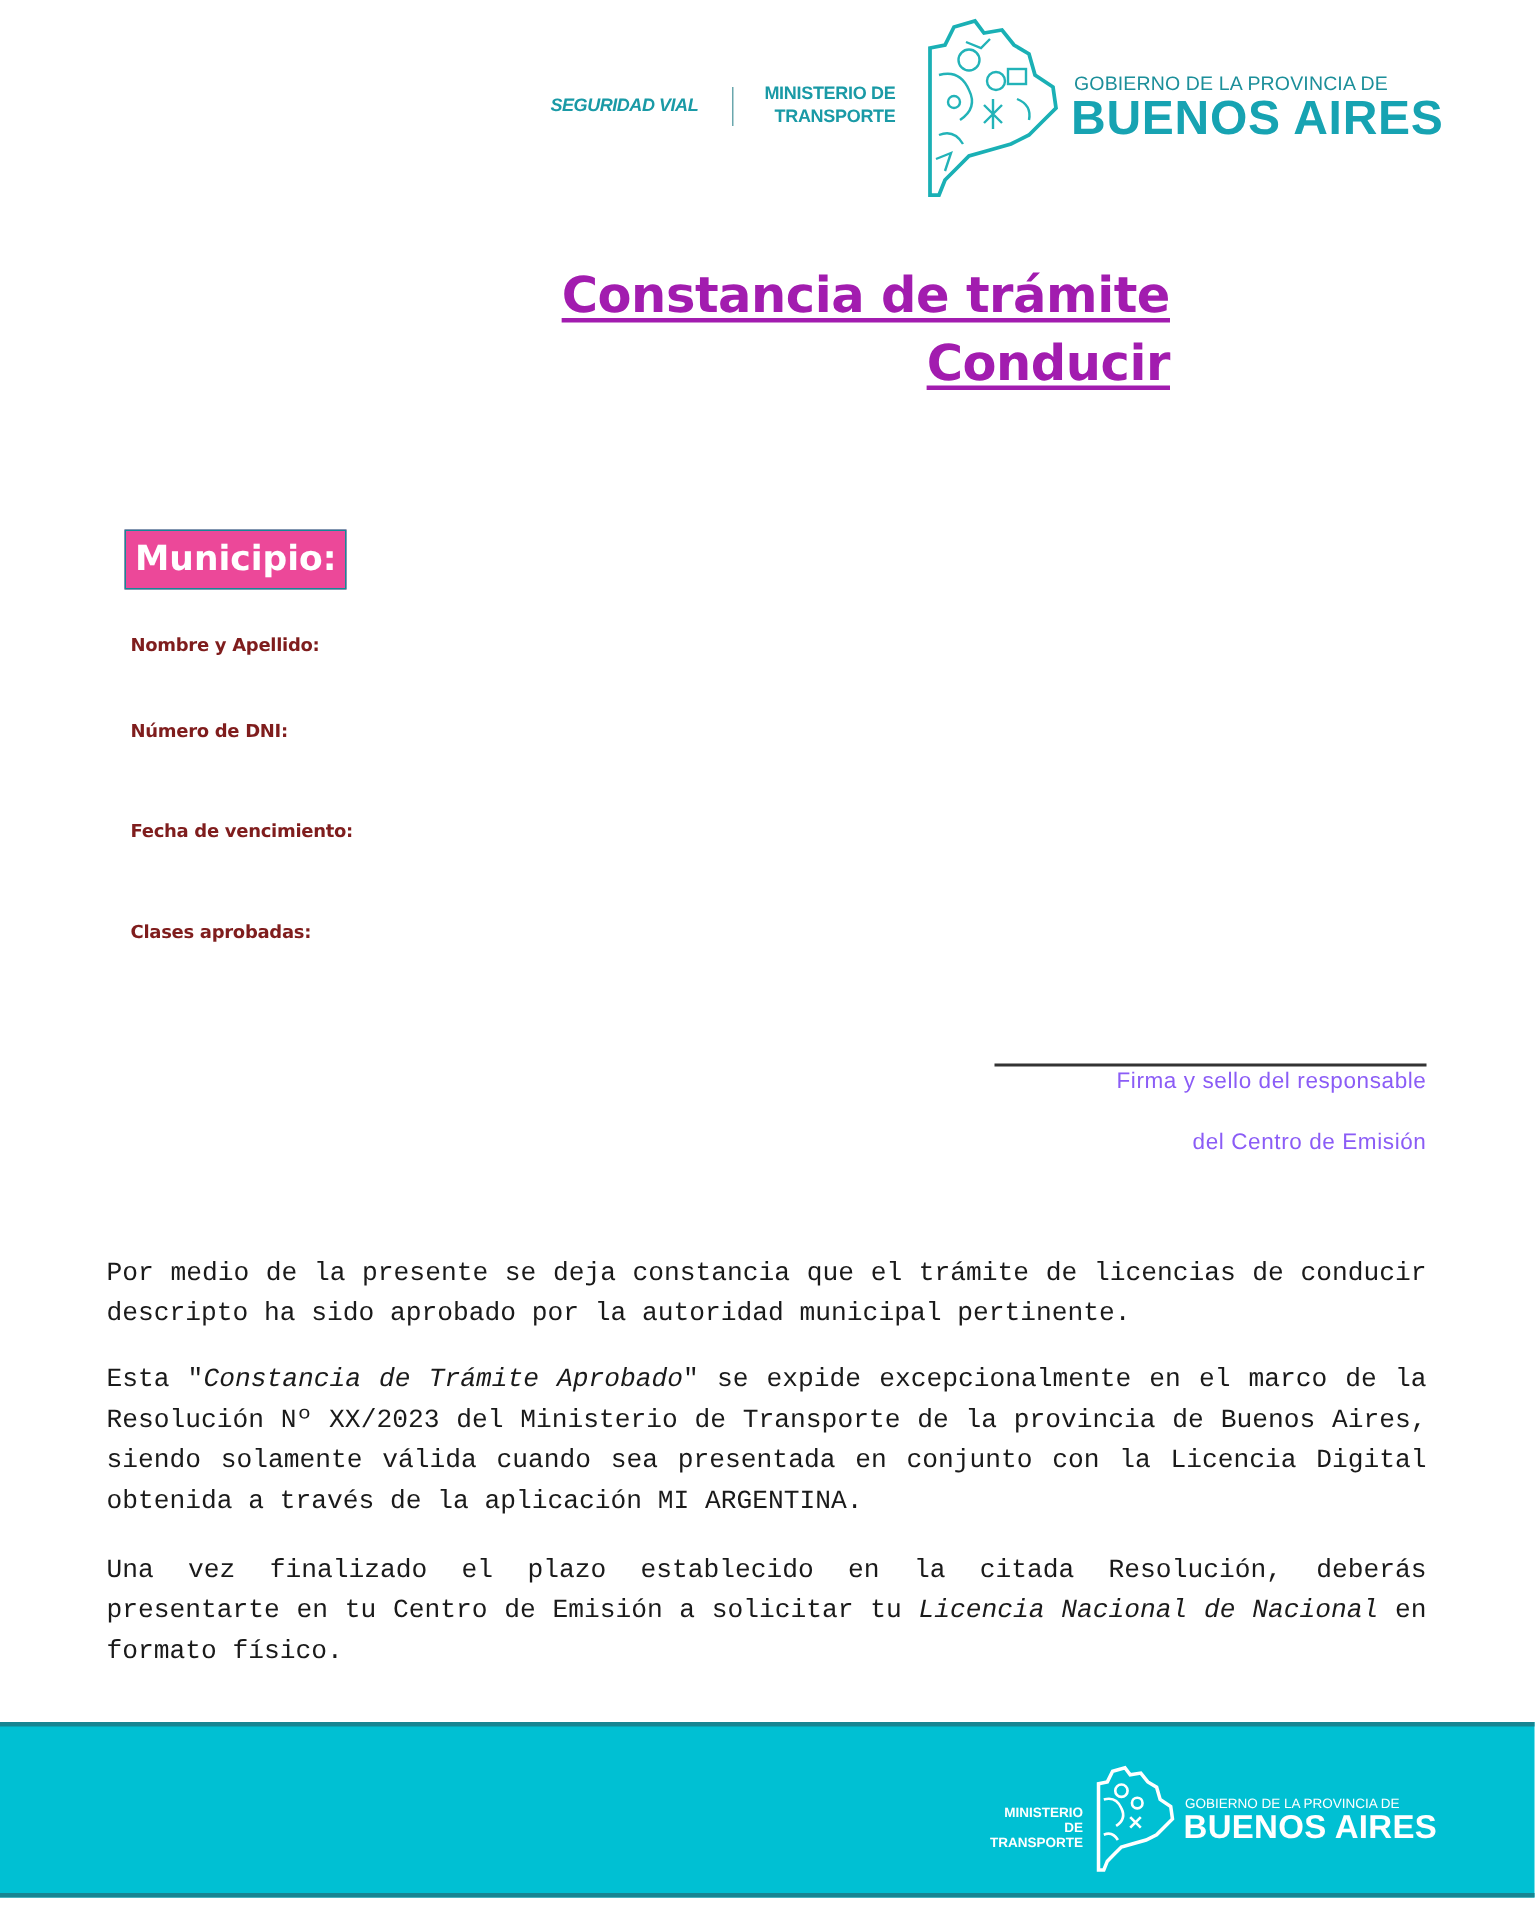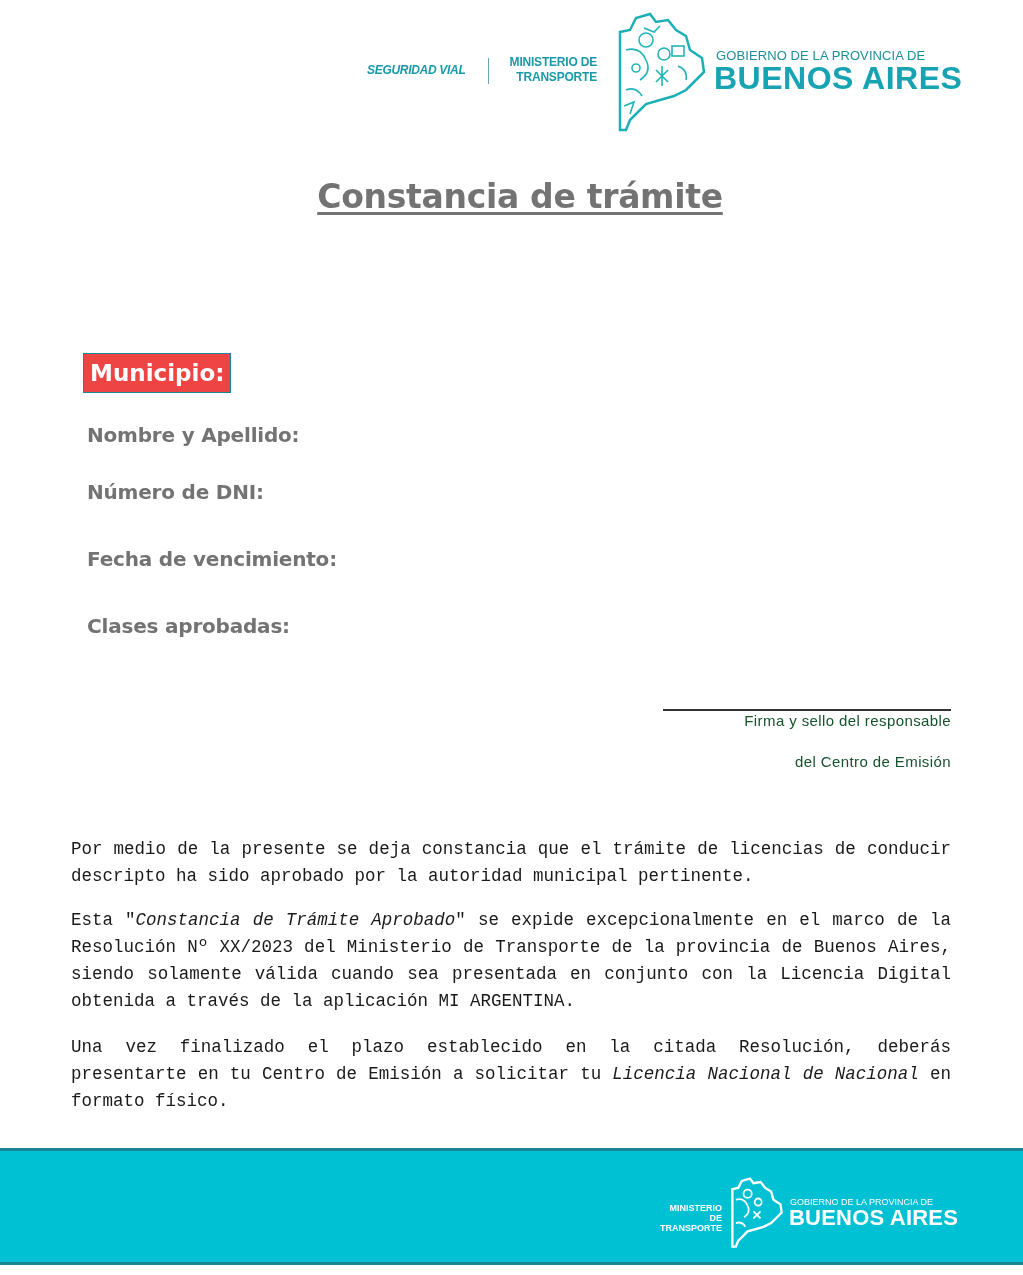--- a/index.html
+++ b/index.html
@@ -21,37 +21,37 @@
     .map-logo { position: absolute; left: 616px; top: 10px; width: 92px; height: 122px; }
     .gob-line {
       position: absolute; left: 716px; top: 48px; font-size: 13px; color: #1c8f9a;
       font-family: "Liberation Sans", sans-serif; letter-spacing: 0.1px;
     }
     .ba-big {
       position: absolute; left: 714px; top: 59px; font-size: 32px; font-weight: bold; color: #17a3b2;
       font-family: "Liberation Sans", sans-serif; letter-spacing: 0.5px; line-height: 38px;
     }
     .title {
-      position: absolute; left: 260px; top: 174px; width: 520px; text-align: center;
-      font-size: 33px; font-weight: bold; color: #737373; line-height: 45px;
+      position: absolute; left: 260px; top: 174px; width: 520px; text-align: right;
+      font-size: 33px; font-weight: bold; color: #a21caf; line-height: 45px;
       text-decoration: underline; text-decoration-thickness: 3px; text-underline-offset: 4px;
       font-family: "DejaVu Sans", sans-serif; letter-spacing: -0.3px;
     }
     .municipio {
       position: absolute; left: 83px; top: 353px; height: 38px; padding: 0 6px;
-      background: #ef4444; color: #ffffff; font-size: 23px; font-weight: bold; line-height: 38px;
+      background: #ec4899; color: #ffffff; font-size: 23px; font-weight: bold; line-height: 38px;
       border: 1px solid #138a96; font-family: "DejaVu Sans", sans-serif;
     }
     .field-label {
-      position: absolute; left: 87px; font-size: 20px; font-weight: bold; color: #737373;
+      position: absolute; left: 87px; font-size: 12px; font-weight: bold; color: #7f1d1d;
       font-family: "DejaVu Sans", sans-serif; letter-spacing: -0.2px;
     }
     .sig-line { position: absolute; left: 663px; top: 709px; width: 288px; height: 2px; background: #333; }
     .sig-text {
-      position: absolute; right: 72px; font-size: 15px; color: #14532d;
+      position: absolute; right: 72px; font-size: 15px; color: #8b5cf6;
       font-family: "Liberation Sans", sans-serif; letter-spacing: 0.4px;
     }
     .body-text {
       position: absolute; left: 71px; width: 880px; font-size: 17.5px; line-height: 27px; color: #1a1a1a;
       text-align: justify; font-family: Liberation Mono, monospace;
     }
     .body-text i { font-style: italic; margin-top: 15px; }
     .footer {
       position: absolute; left: 0; top: 1148px; width: 1023px; height: 117px; background: #00c0d3;
       border-top: 3px solid #178592; border-bottom: 3px solid #178592; box-sizing: border-box;
@@ -94,20 +94,21 @@
       <circle cx="20" cy="58" r="4"></circle>
         <path d="M28 18 L38 22 L44 16"></path>
     </g>
   </svg>
   <div class="gob-line">GOBIERNO DE LA PROVINCIA DE</div>
   <div class="ba-big">BUENOS AIRES</div>
 </div>
 
 <div class="title">
   <div>Constancia de trámite</div>
+  <div>Conducir</div>
 </div>
 
 <div class="municipio">Municipio:</div>
 <div class="field-label" style="top:423px">Nombre y Apellido:</div>
 <div class="field-label" style="top:480px">Número de DNI:</div>
 <div class="field-label" style="top:547px">Fecha de vencimiento:</div>
 <div class="field-label" style="top:614px">Clases aprobadas:</div>
 
 <div class="sig-line"></div>
 <div class="sig-text" style="top:712px">Firma y sello del responsable</div>

